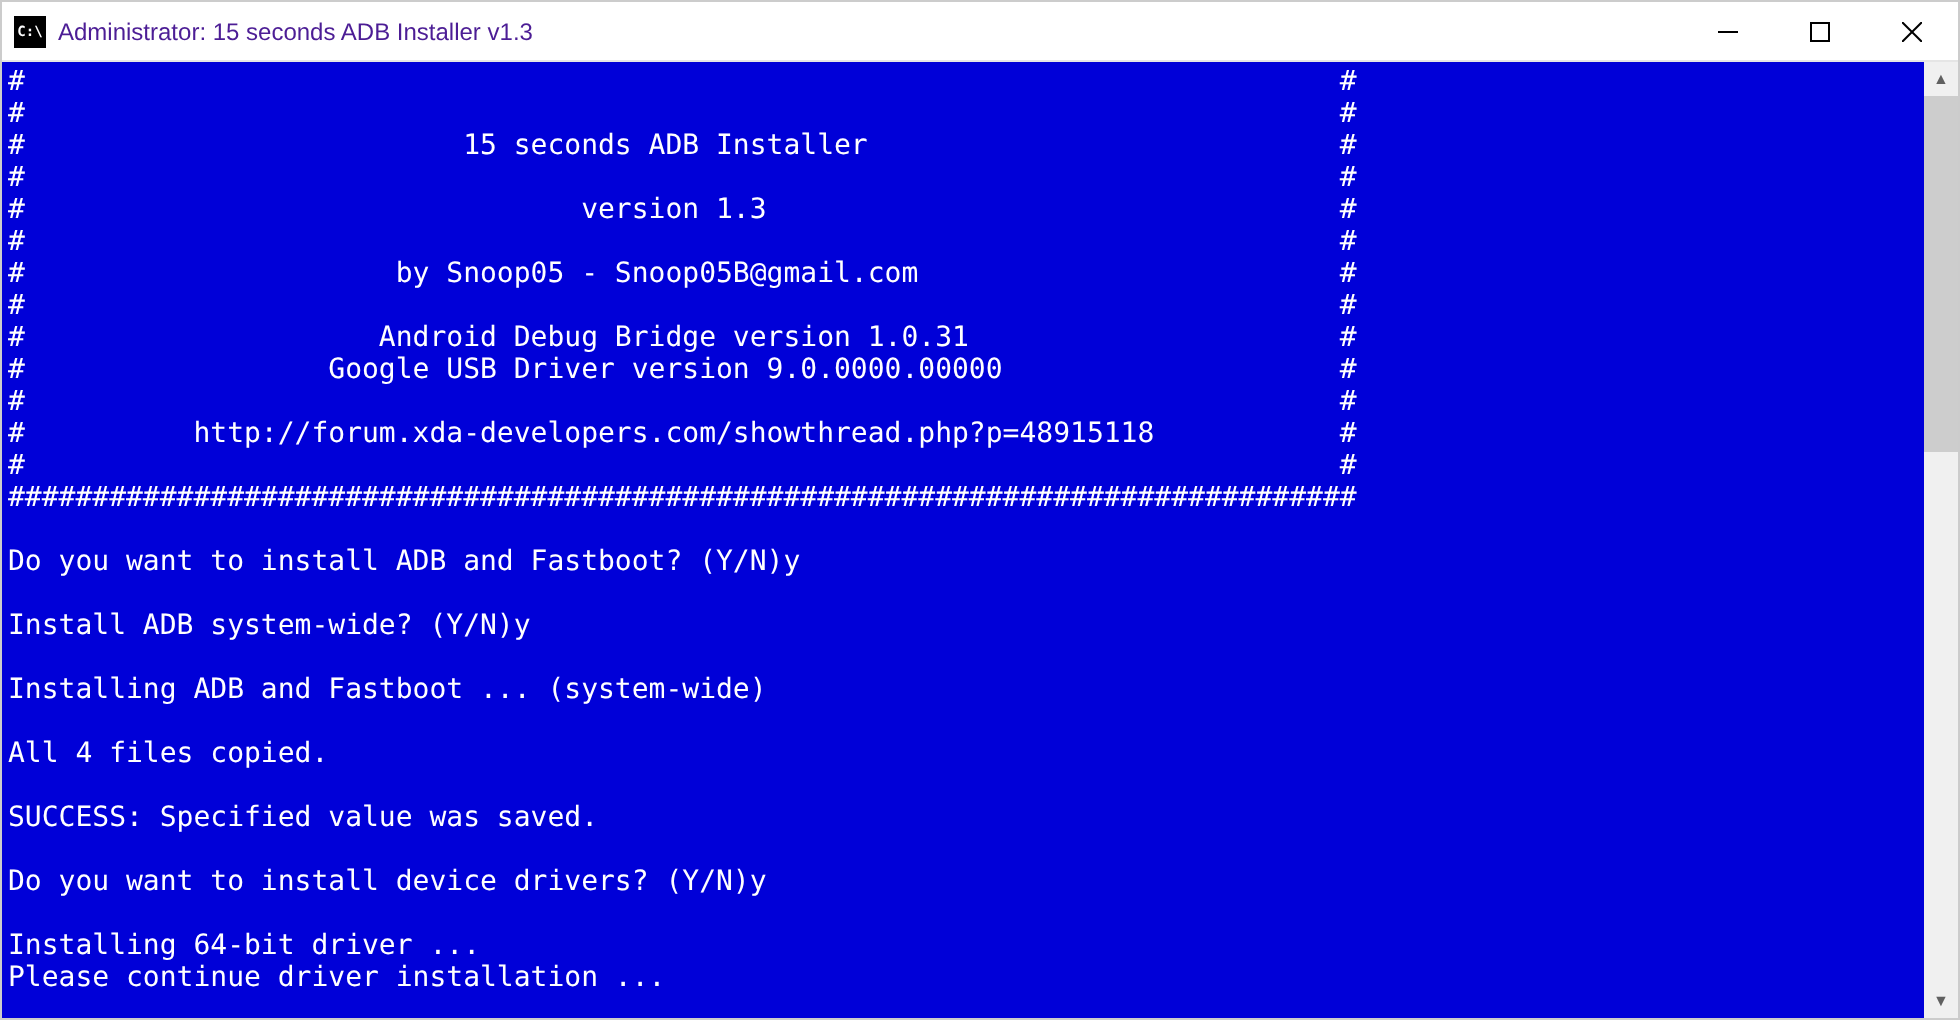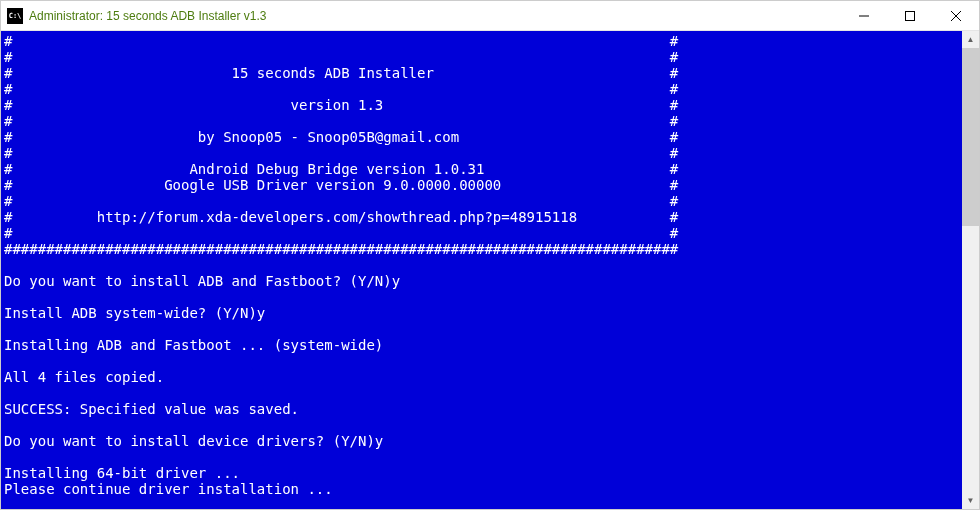--- a/index.html
+++ b/index.html
@@ -36,21 +36,21 @@
       display: flex;
       align-items: center;
       justify-content: center;
       font-size: 7px;
       color: #ffffff;
       font-family: monospace;
       font-weight: bold;
     }
     .titlebar-text {
       font-size: 12px;
-      color: #4d7c0f;
+      color: #4c1d95;
       flex: 1;
     }
     .titlebar-buttons {
       display: flex;
       height: 100%;
     }
     .titlebar-btn {
       width: 46px;
       height: 100%;
       display: flex;

